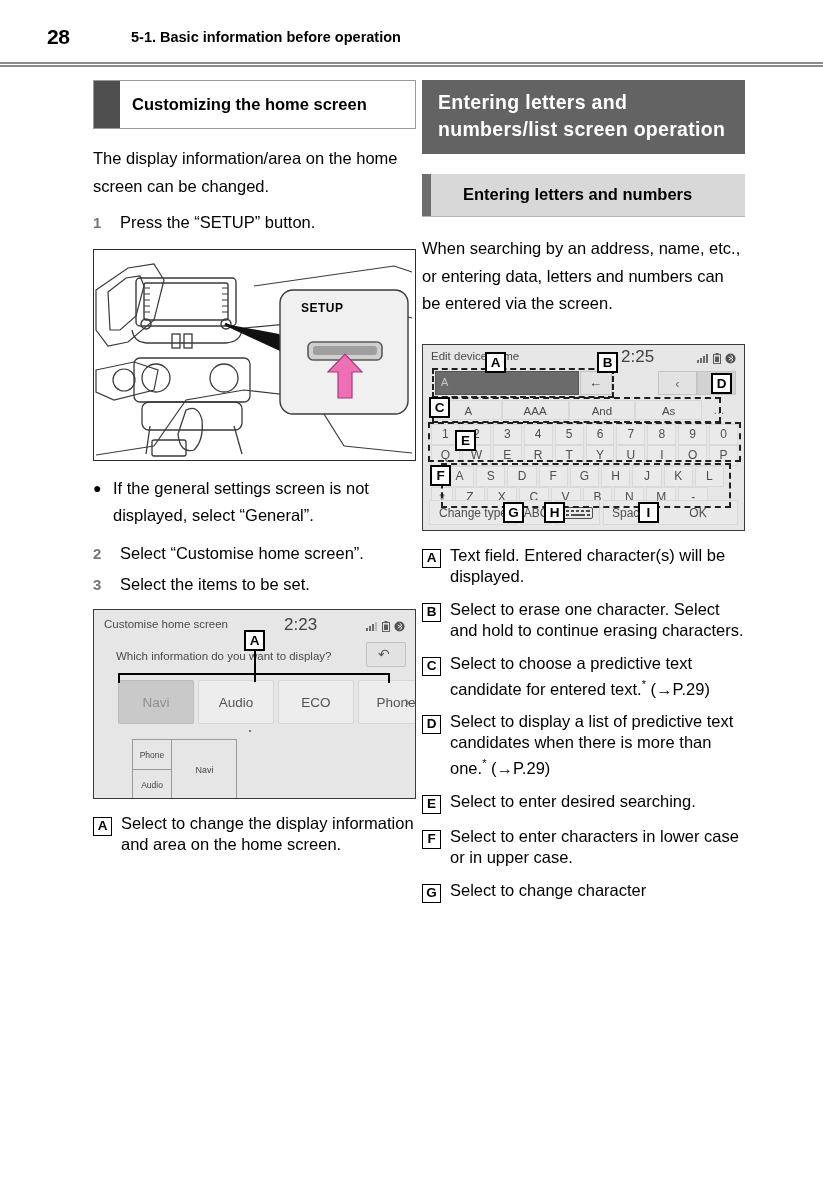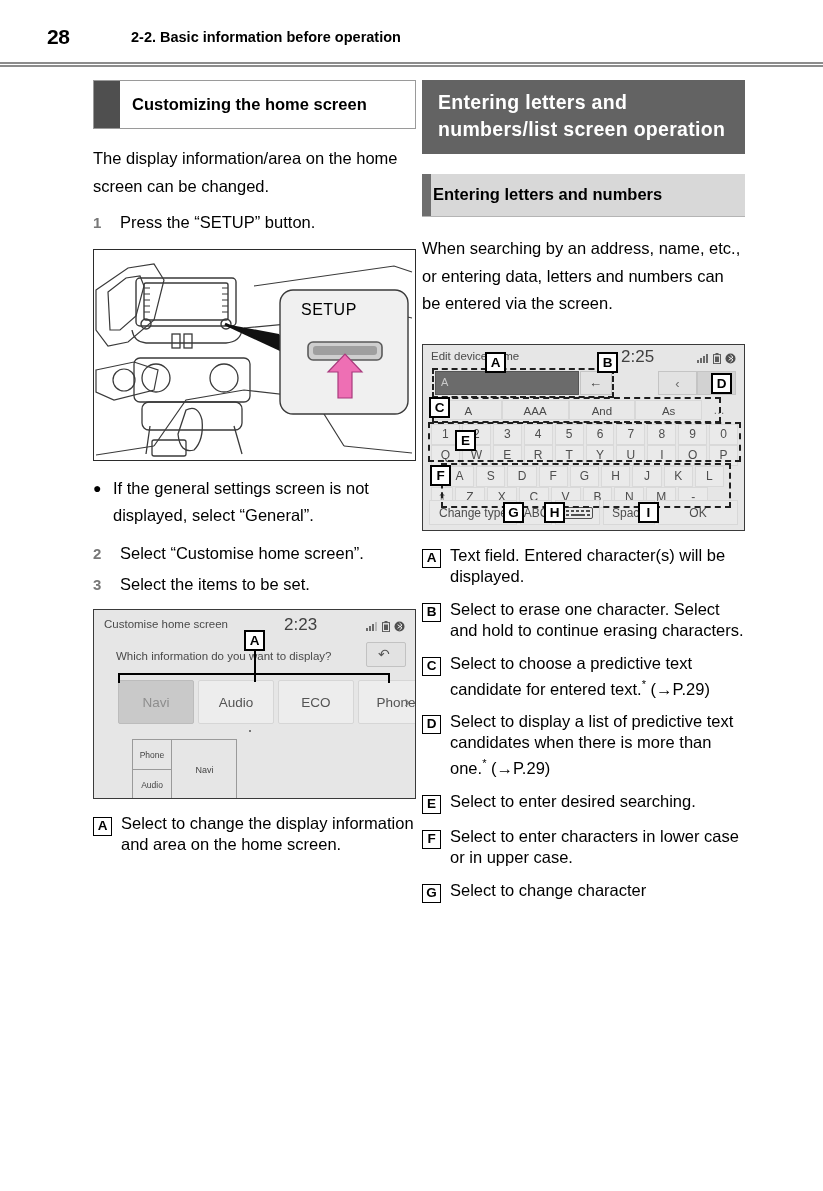--- a/index.html
+++ b/index.html
@@ -43,20 +43,21 @@
   }
   .h-sub {
     display: flex; align-items: stretch;
     background: #d8d8d8; border-bottom: 1px solid #b4b4b4;
     margin-bottom: 18px;
   }
   .h-sub .tab { width: 9px; background: #6e6e6e; flex: none; }
   .h-sub .txt {
     font-size: 16.5px; font-weight: bold; line-height: 25px;
     padding: 8px 10px 9px 2px;
+    margin-left: 30px;
   }
   .h-topic {
     display: flex; align-items: stretch;
     background: #ffffff; border: 1px solid #9a9a9a;
     margin-bottom: 16px;
   }
   .h-topic .tab { width: 26px; background: #4f4f4f; flex: none; }
   .h-topic .txt {
     font-size: 16.5px; font-weight: bold; line-height: 26px;
     padding: 10px 10px 11px 12px;
@@ -175,21 +176,21 @@
   .leader { position:absolute; background:#000; z-index:29; }
   .dashbox { position:absolute; border:2px dashed #1f1f1f; z-index:25; }
 </style>
 </head>
 <body>
 
 <div class="page">
 
   <div class="pg-header">
     <div class="pg-num">28</div>
-    <div class="pg-breadcrumb">2-2. Basic information before operation</div>
+    <div class="pg-breadcrumb">5-1. Basic information before operation</div>
   </div>
   <div class="rule">
       <div class="r1"></div>
       <div class="r2"></div>
     </div>
 
   <div class="col-left">
 
     <div class="h-topic">
       <div class="tab"></div>
@@ -244,21 +245,21 @@
 
         <path d="M131 74 L200 106 L185 84 Z" fill="#111"></path>
         <path d="M131 74 L200 106" stroke="#111" stroke-width="3"></path>
 
         <rect x="186" y="40" width="128" height="124" rx="13" fill="#f0f0f0" stroke="#3a3a3a" stroke-width="1.4"></rect>
         <rect x="214" y="92" width="74" height="18" rx="5" fill="#cfcfcf" stroke="#5a5a5a" stroke-width="1.6"></rect>
         <rect x="219" y="96" width="64" height="9" rx="3" fill="#9f9f9f"></rect>
 
         <path d="M244 148 L244 122 L234 122 L251 104 L268 122 L258 122 L258 148 Z" fill="#ee6fb4" stroke="#a8397c" stroke-width="1.2"></path>
       </svg>
-      <div style="position:absolute;left:207px;top:51px;font-size:16px;font-weight:normal;letter-spacing:.5px;">SETUP</div>
+      <div style="position:absolute;left:207px;top:51px;font-size:12px;font-weight:bold;letter-spacing:.5px;">SETUP</div>
     </div>
 
     <div class="bullet">
       <div class="dot">●</div>
       <div>If the general settings screen is not displayed, select “General”.</div>
     </div>
 
     <div class="step">
       <div class="n">2</div>
       <div>Select “Customise home screen”.</div>

